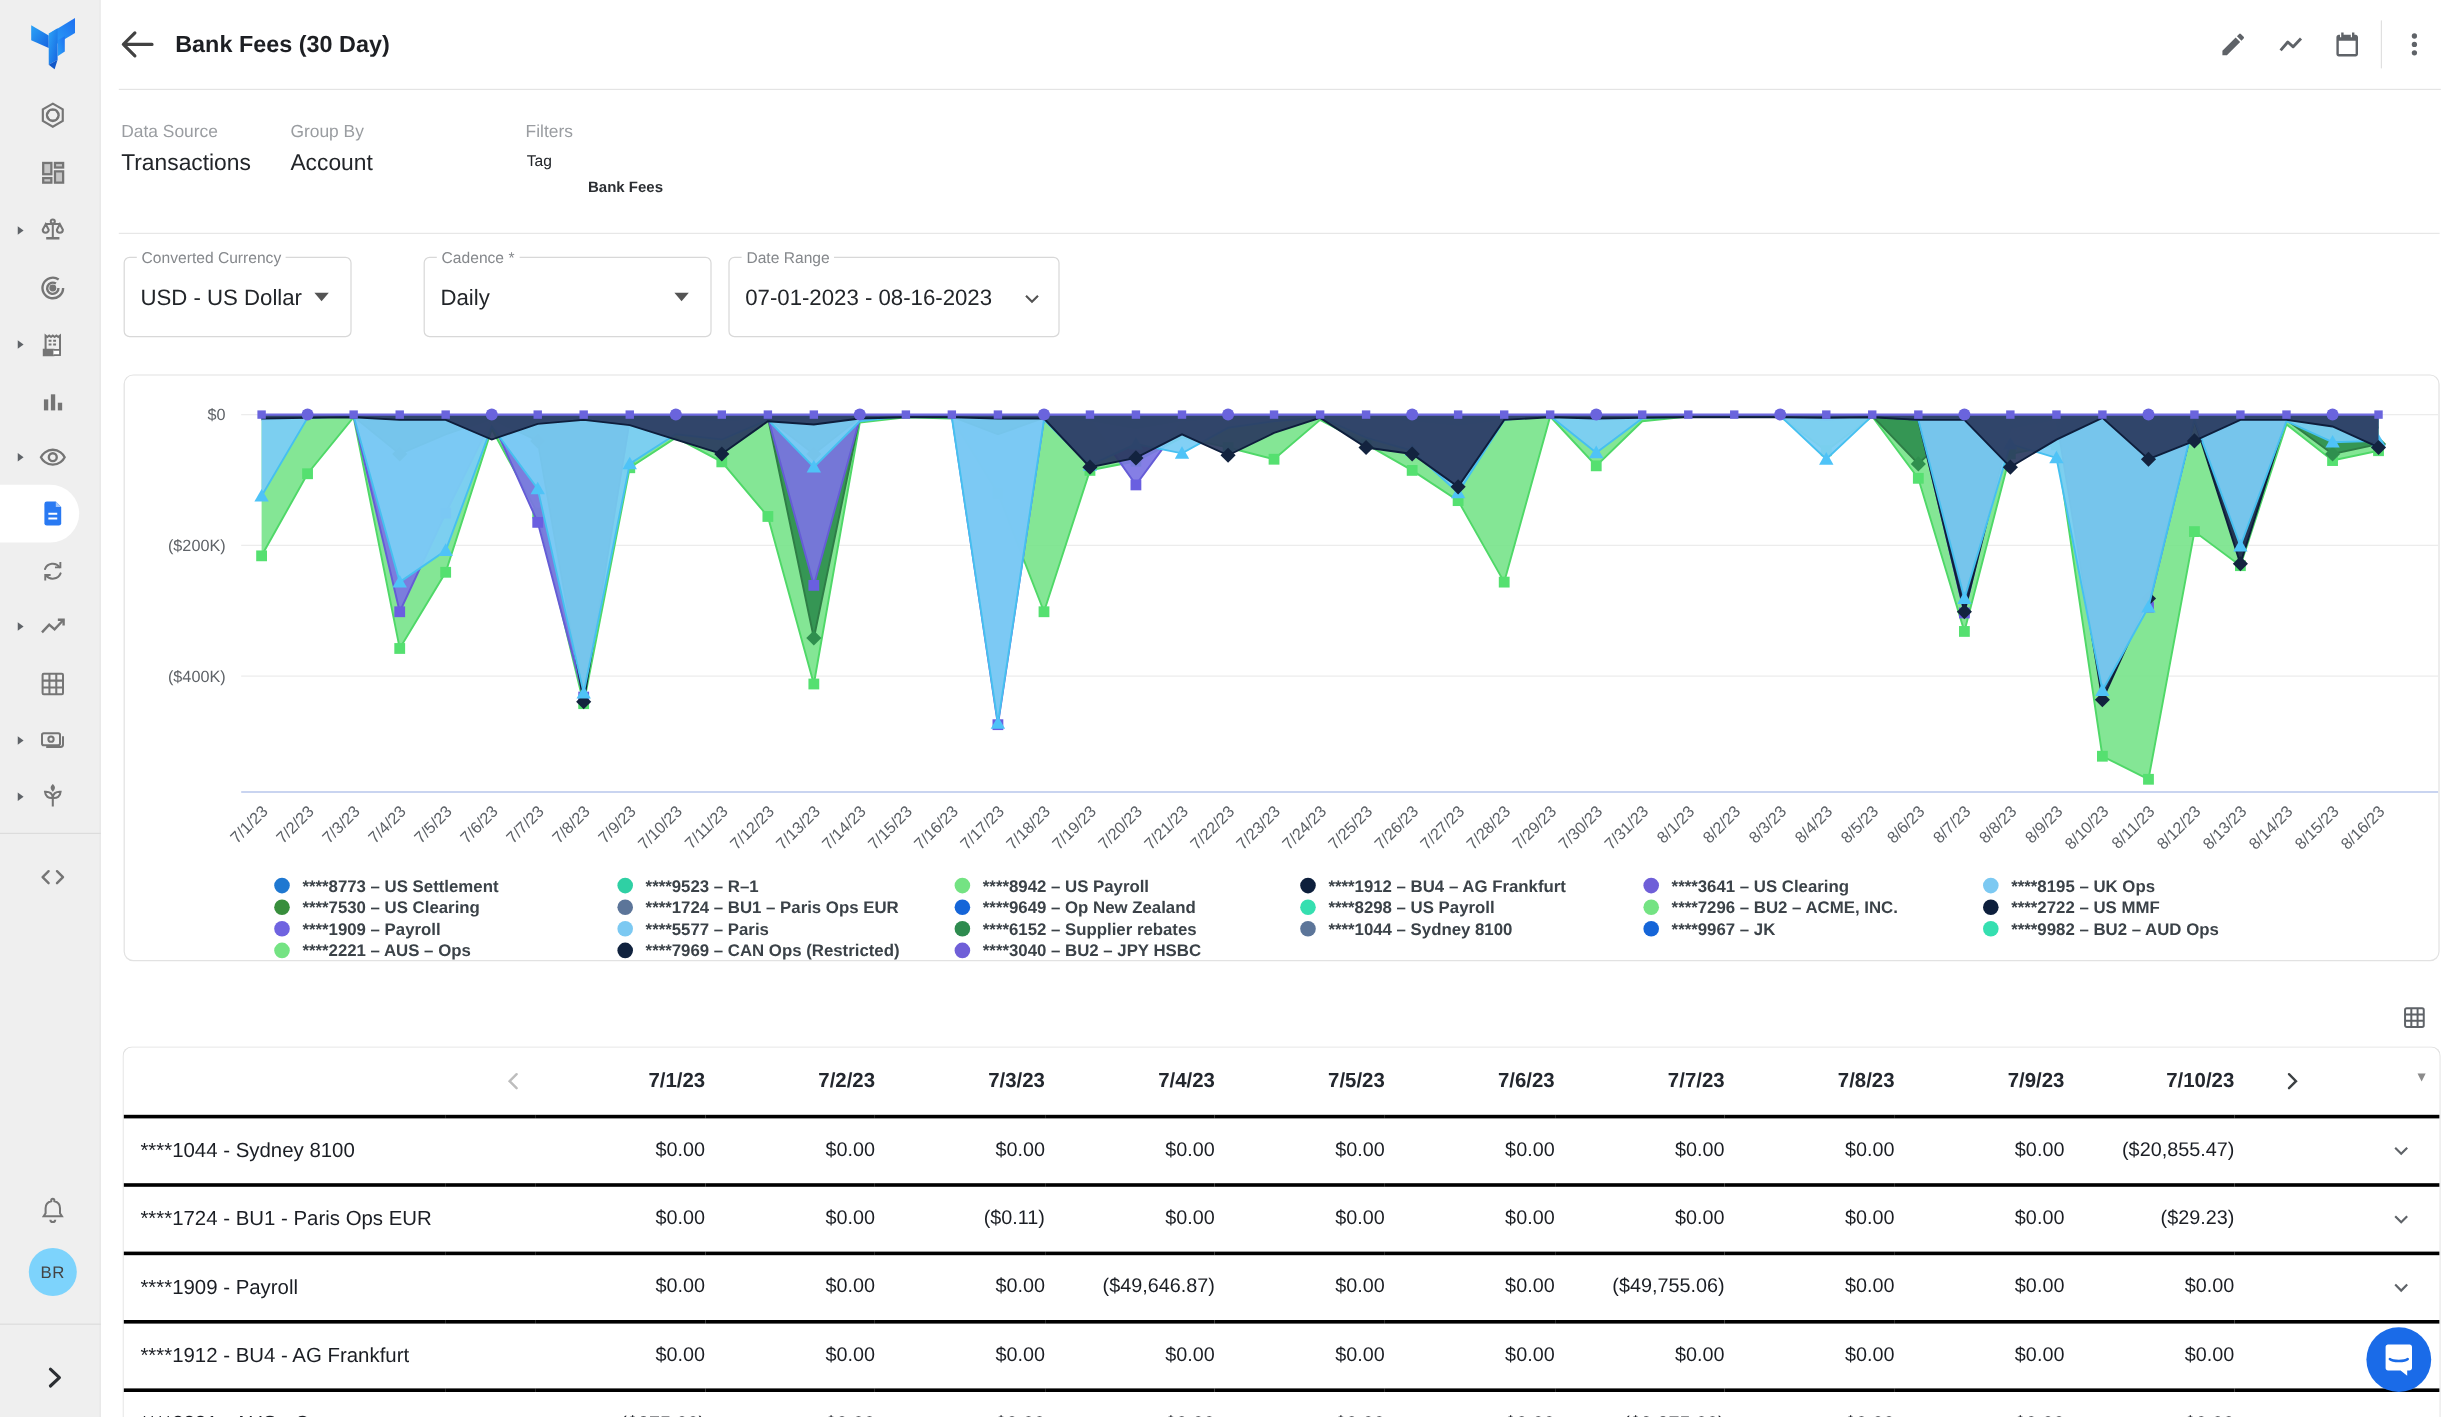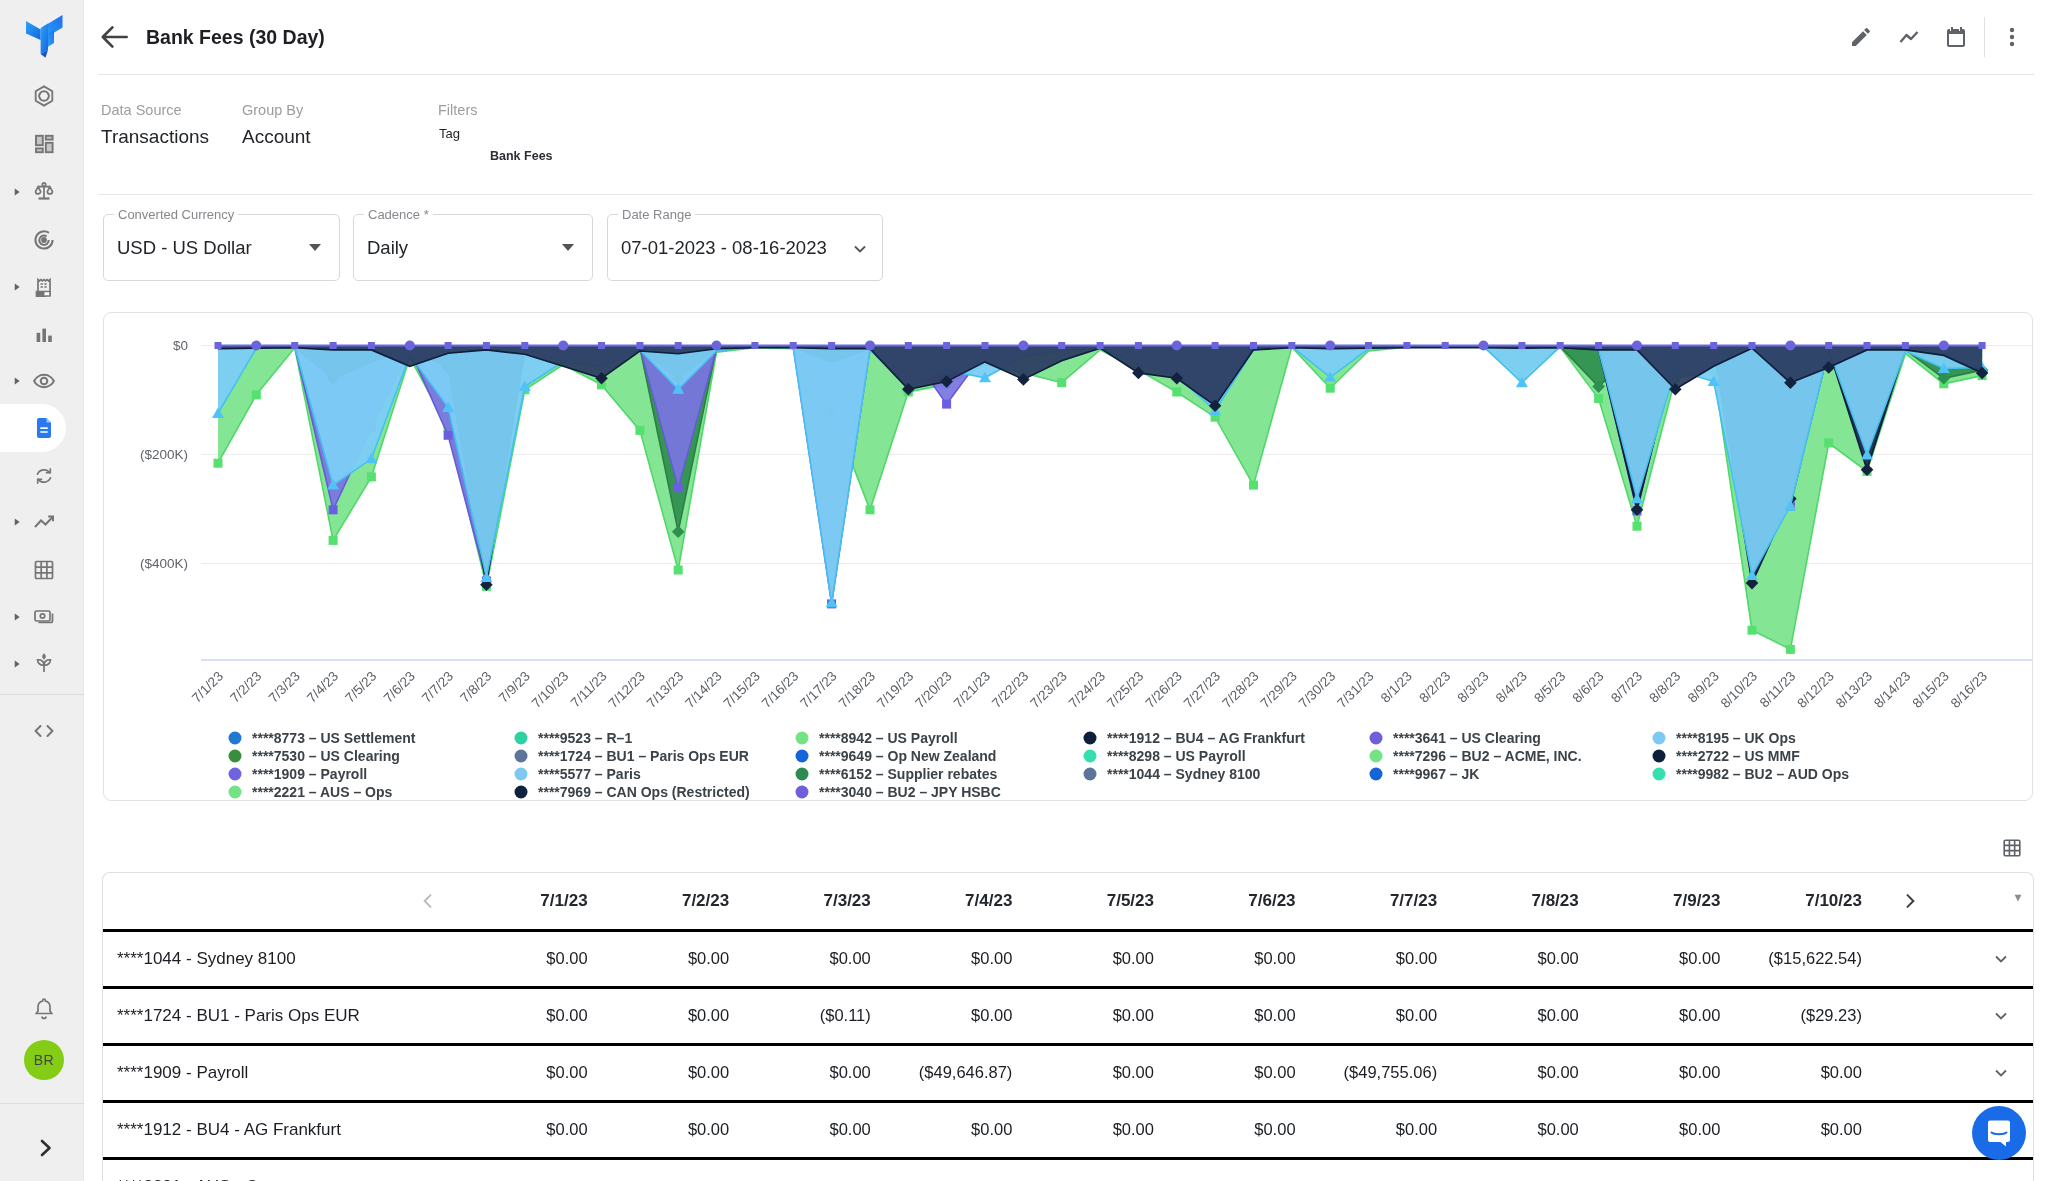--- a/index.html
+++ b/index.html
@@ -8,21 +8,21 @@
 .abs { position:absolute; }
 
 #sidebar { position:absolute; left:0; top:0; width:84px; height:1181px;
   background:#efefef; border-right:1px solid #e7e7e7; }
 .sicon { position:absolute; left:32px; width:24px; height:24px; color:#757575; }
 .sarr { position:absolute; left:13px; width:8px; height:8px; color:#5f6368; }
 #activepill { position:absolute; left:0; top:404px; width:66px; height:48px;
   background:#fff; border-radius:0 24px 24px 0; }
 .sdiv { position:absolute; left:0px; width:84px; height:1px; background:#dcdcdc; }
 #avatar { position:absolute; left:24px; top:1040px; width:40px; height:40px;
-  border-radius:50%; background:#84cc16; color:#444; font-size:14px; font-weight:400;
+  border-radius:50%; background:#7dd3fc; color:#444; font-size:14px; font-weight:400;
   display:flex; align-items:center; justify-content:center; letter-spacing:.5px; }
 
 #topbar { position:absolute; left:84px; top:0; width:1964px; height:75px; background:#fff; }
 #topbar .hr { position:absolute; left:15px; right:14px; bottom:0; height:1px; background:#e4e4e4; }
 #backarrow { position:absolute; left:98px; top:21px; width:32px; height:32px; color:#424242; }
 #title { position:absolute; left:146px; top:26px; font-size:19.5px; font-weight:700; color:#1d1f23; }
 .topicon { position:absolute; top:25px; width:24px; height:24px; color:#5f6368; }
 #topdiv { position:absolute; left:1984px; top:17px; width:1px; height:40px; background:#e0e0e0; }
 
 .ilabel { position:absolute; top:102px; font-size:14.5px; color:#9a9da1; }
@@ -201,21 +201,21 @@
 
 <div class="ilabel" style="left:101px">Data Source</div>
 <div class="ivalue" style="left:101px">Transactions</div>
 <div class="ilabel" style="left:242px">Group By</div>
 <div class="ivalue" style="left:242px">Account</div>
 <div class="ilabel" style="left:438px">Filters</div>
 <div class="ivalue" style="left:439px; font-size:13px">Tag</div>
 <div id="tagsub">Bank Fees</div>
 <div id="hr2"></div>
 
-<div class="sel" style="left:103px; width:237px">
+<div class="sel" style="left:103px; width:190px">
   <div class="lab">Converted Currency</div>
   <div class="val">USD - US Dollar</div>
   <div class="tridown" style="right:18px"></div>
 </div>
 <div class="sel" style="left:353px; width:240px">
   <div class="lab">Cadence *</div>
   <div class="val">Daily</div>
   <div class="tridown" style="right:18px"></div>
 </div>
 <div class="sel" style="left:607px; width:276px">
@@ -533,21 +533,21 @@
           <td></td>
           <td class="num">$0.00</td>
           <td class="num">$0.00</td>
           <td class="num">$0.00</td>
           <td class="num">$0.00</td>
           <td class="num">$0.00</td>
           <td class="num">$0.00</td>
           <td class="num">$0.00</td>
           <td class="num">$0.00</td>
           <td class="num">$0.00</td>
-          <td class="num">($15,622.54)</td>
+          <td class="num">($20,855.47)</td>
           <td style="text-align:right;padding-right:24px"><svg width="16" height="16" viewBox="0 0 16 16" fill="none" stroke="#5f6368" stroke-width="1.8" style="vertical-align:middle">
               <path d="M3 5.5l5 5 5-5"></path>
             </svg></td>
         </tr>
 <tr class="row">
           <td class="lbl">****1724 - BU1 - Paris Ops EUR</td>
           <td></td>
           <td class="num">$0.00</td>
           <td class="num">$0.00</td>
           <td class="num">($0.11)</td>

